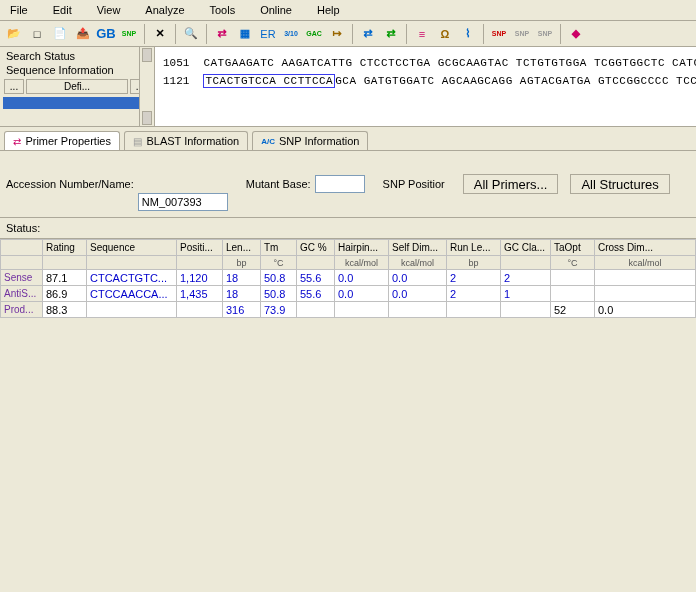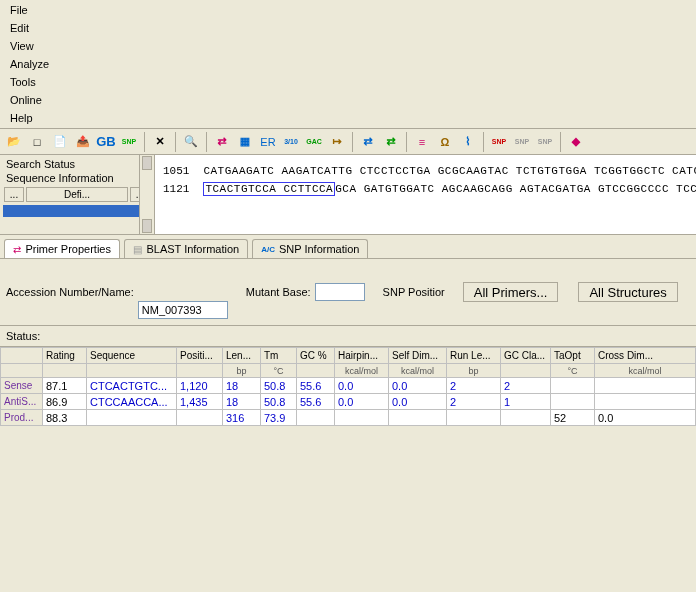--- a/index.html
+++ b/index.html
@@ -10,22 +10,21 @@
     width: 696px;
     height: 592px;
     overflow: hidden;
     color: #000;
   }
   .menubar {
     display: flex;
     background: #ece9d8;
     border-bottom: 1px solid #aca899;
     padding: 2px 2px;
-    gap: 2px;
-    flex-direction: column;
+    gap: 9px;
   }
   .menubar span { padding: 2px 8px; cursor: default; }
   .toolbar {
     display: flex;
     background: #ece9d8;
     border-bottom: 1px solid #aca899;
     padding: 2px 4px;
     gap: 3px;
     align-items: center;
     height: 26px;
@@ -244,21 +243,21 @@
     </div>
   </div>
 
   <div class="form-row">
     <span>Accession Number/Name:</span>
     <input class="txt-input" style="width: 90px; margin-top: 36px;" value="NM_007393">
     <span style="margin-left:14px">Mutant Base:</span>
     <input class="txt-input" style="width: 50px;" value="">
     <span style="margin-left:14px">SNP Positior</span>
     <button class="btn" style="margin-left:14px">All Primers...</button>
-    <button class="btn" style="margin-left:16px">All Structures</button>
+    <button class="btn" style="margin-left:8px">All Structures</button>
   </div>
 
   <div class="status-row">Status:</div>
 
   <div class="grid">
     <table>
       <colgroup>
         <col style="width:42px">
           <col style="width:44px">
           <col style="width:90px">

